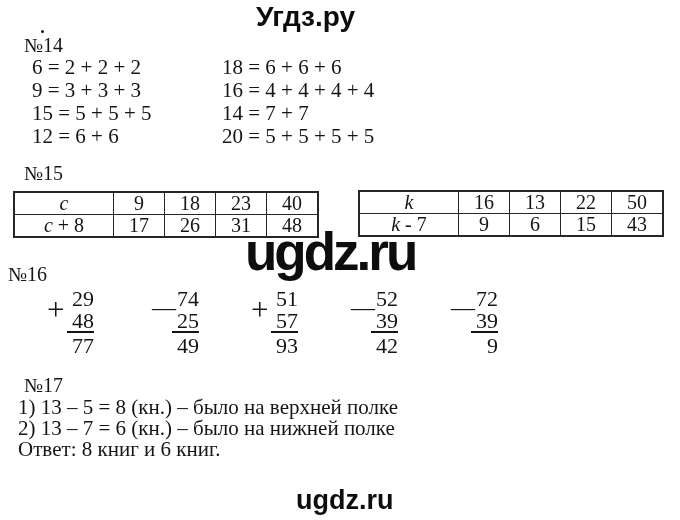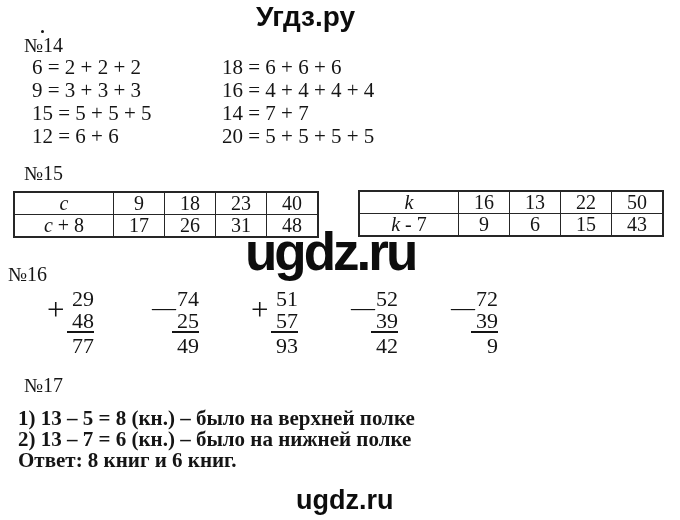--- a/index.html
+++ b/index.html
@@ -40,21 +40,21 @@
   #t16-label{left:8px;top:263px;}
   .problem{position:absolute;top:287px;width:52px;height:72px;font-size:22px;}
   .sign{position:absolute;left:0;white-space:nowrap;}
   .sign[data-op="plus"]{top:7px;font-size:31px;line-height:31px;}
   .sign[data-op="minus"]{top:8px;font-size:24px;line-height:24px;}
   .nums{margin-left:20px;width:27px;text-align:right;}
   .num-top{height:23px;line-height:23px;}
   .num-bottom{height:21px;line-height:21px;border-bottom:2px solid #151515;}
   .result{height:23px;line-height:26px;}
   #t17-label{left:24px;top:374px;}
-  #t17-lines{left:18px;top:408px;font-size:21px;line-height:20.5px;white-space:nowrap;font-weight:bold;}
+  #t17-lines{left:18px;top:397px;font-size:21px;line-height:20.5px;white-space:nowrap;}
   #t17-lines .answer-line{margin-top:0.5px;}
 </style>
 </head>
 <body>
 
 <div class="abs brand" id="brand-top">Угдз.ру</div>
 
 <div class="abs task-label" id="t14-label">№14</div>
 <div class="abs" id="stray-dot"></div>
 

